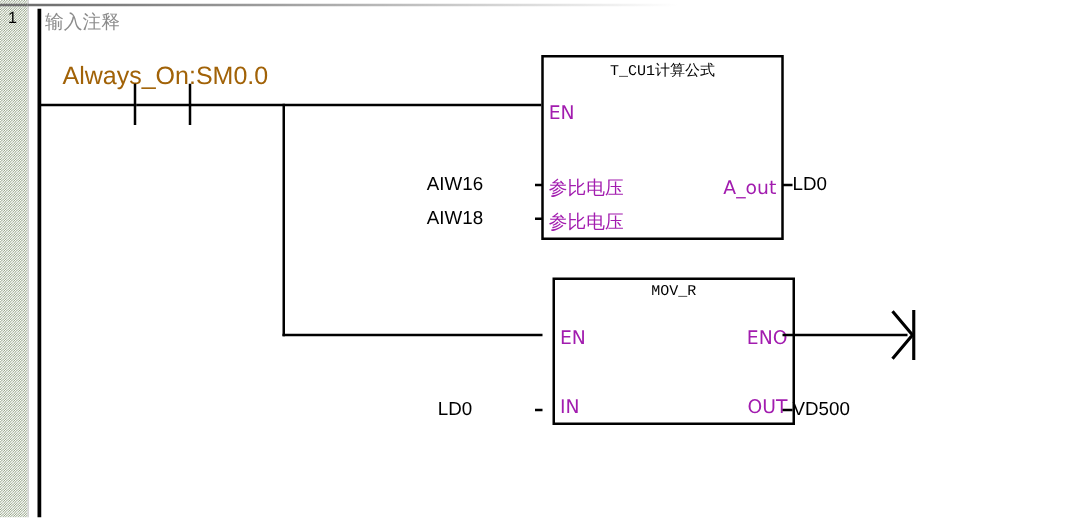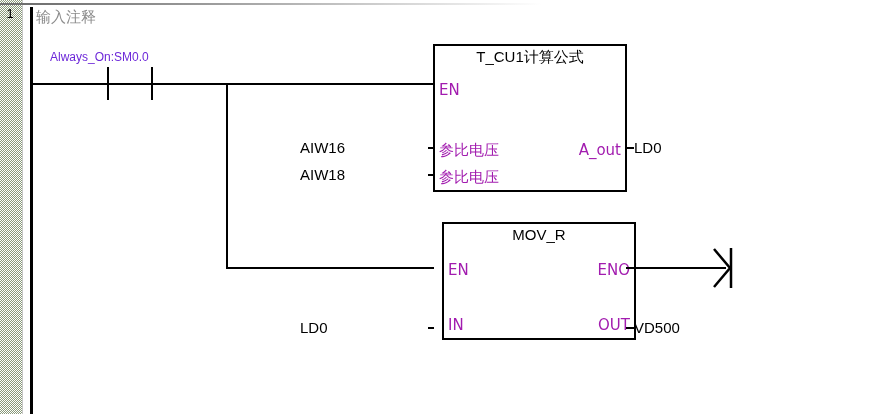--- a/index.html
+++ b/index.html
@@ -53,42 +53,42 @@
   #power-rail{
     position:absolute;left:30px;top:7px;width:3px;height:407px;background:#000;
   }
 
   
   .contact-bar{position:absolute;background:#000;width:2px;height:33px;}
 
   
   #contact-label{
     position:absolute;left:50px;top:50px;
-    font-size:12px;color:#6d28d9;white-space:nowrap;
+    font-size:20px;color:#a16207;white-space:nowrap;
   }
 
   
   .fb{
     position:absolute;border:2px solid #000;background:#fff;box-sizing:border-box;
   }
   .fb-title{
     position:absolute;left:0;right:0;top:2px;text-align:center;
-    font-size:15px;color:#000;white-space:nowrap;
-    font-family:Liberation Sans, sans-serif;
+    font-size:12px;color:#000;white-space:nowrap;
+    font-family:Liberation Mono, monospace;
   }
   .fb-pin{
     position:absolute;font-size:15px;color:#a21caf;white-space:nowrap;
     font-family:"DejaVu Sans","Liberation Sans",sans-serif;
   }
   .pin-left{left:4px;}
   .pin-right{right:4px;}
   .operand{
     position:absolute;font-size:15px;color:#000;white-space:nowrap;
   }
-  .operand-left{text-align:left;}
+  .operand-left{text-align:center;}
 
   
   #eno-arrow{position:absolute;left:712px;top:247px;width:22px;height:42px;}
 </style>
 </head>
 <body>
 
 <div id="gutter"></div>
 <div id="gutter-edge"></div>
 <div id="top-divider-left"></div>

